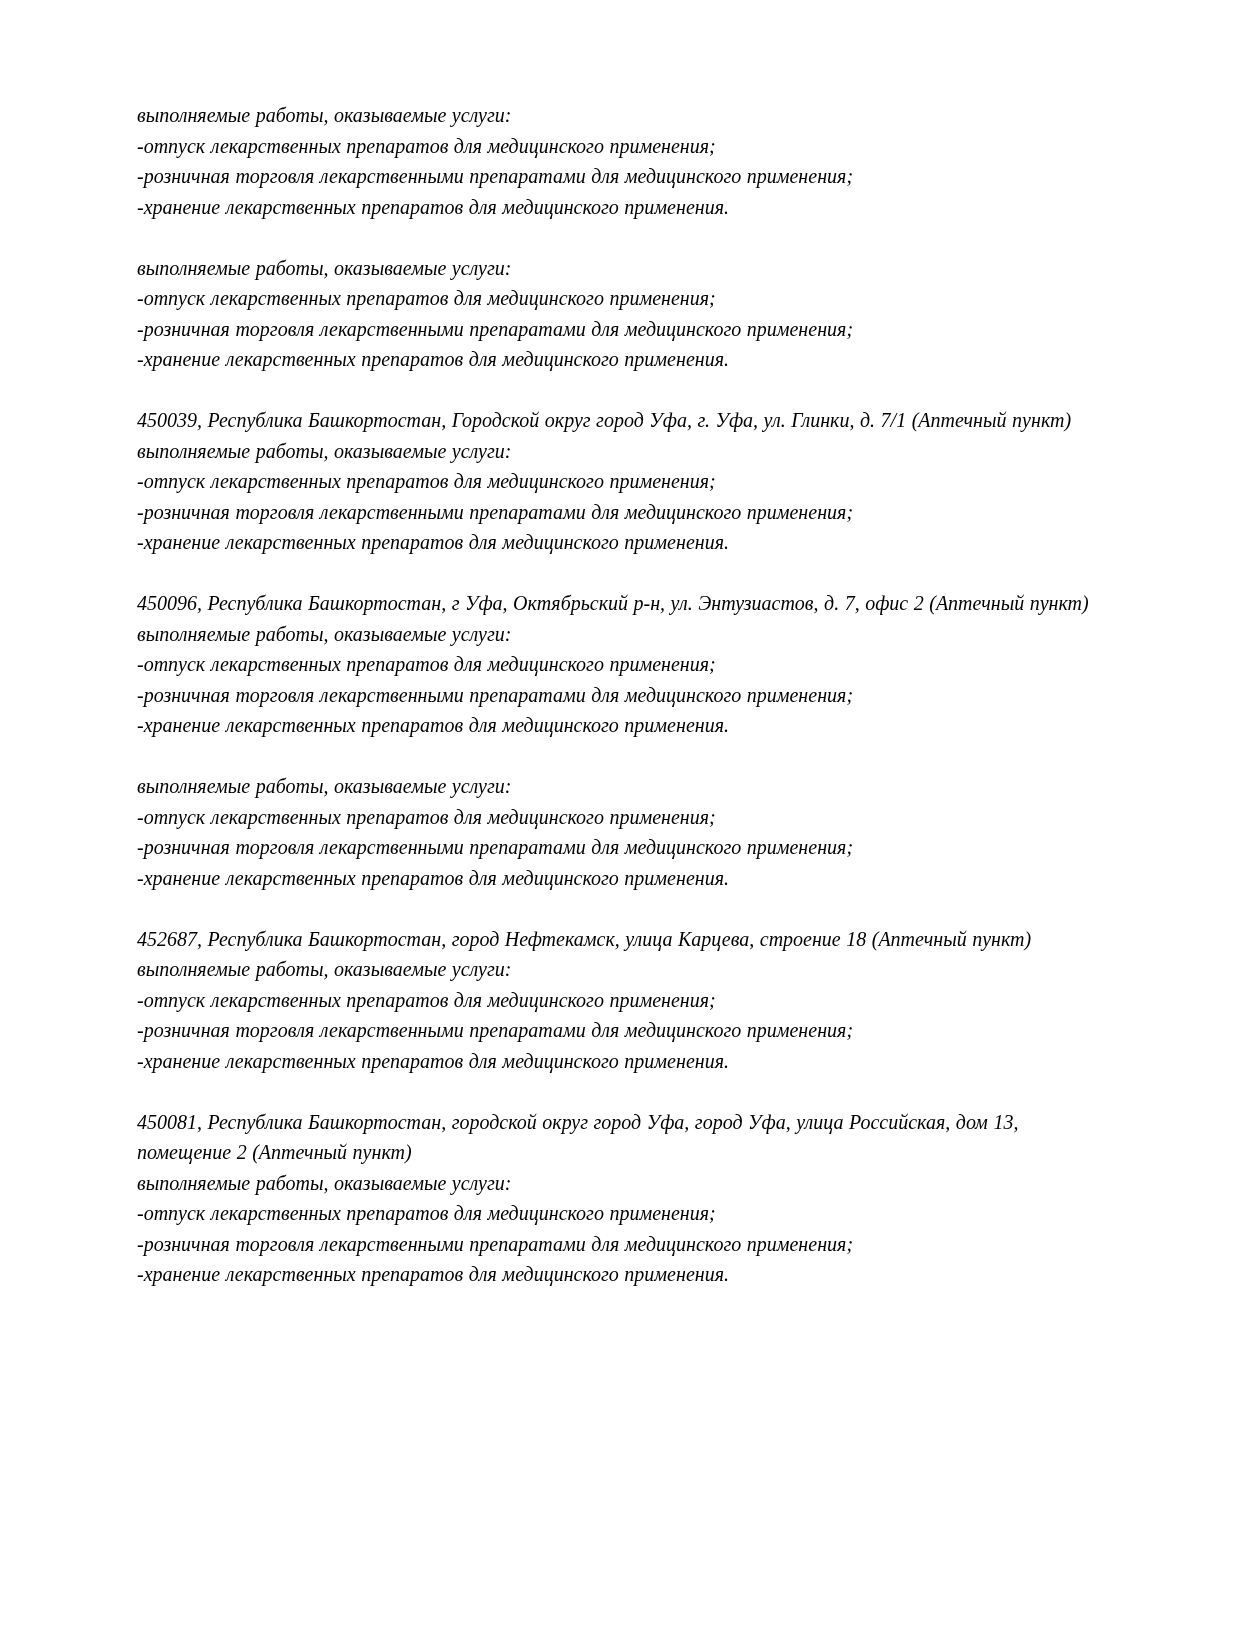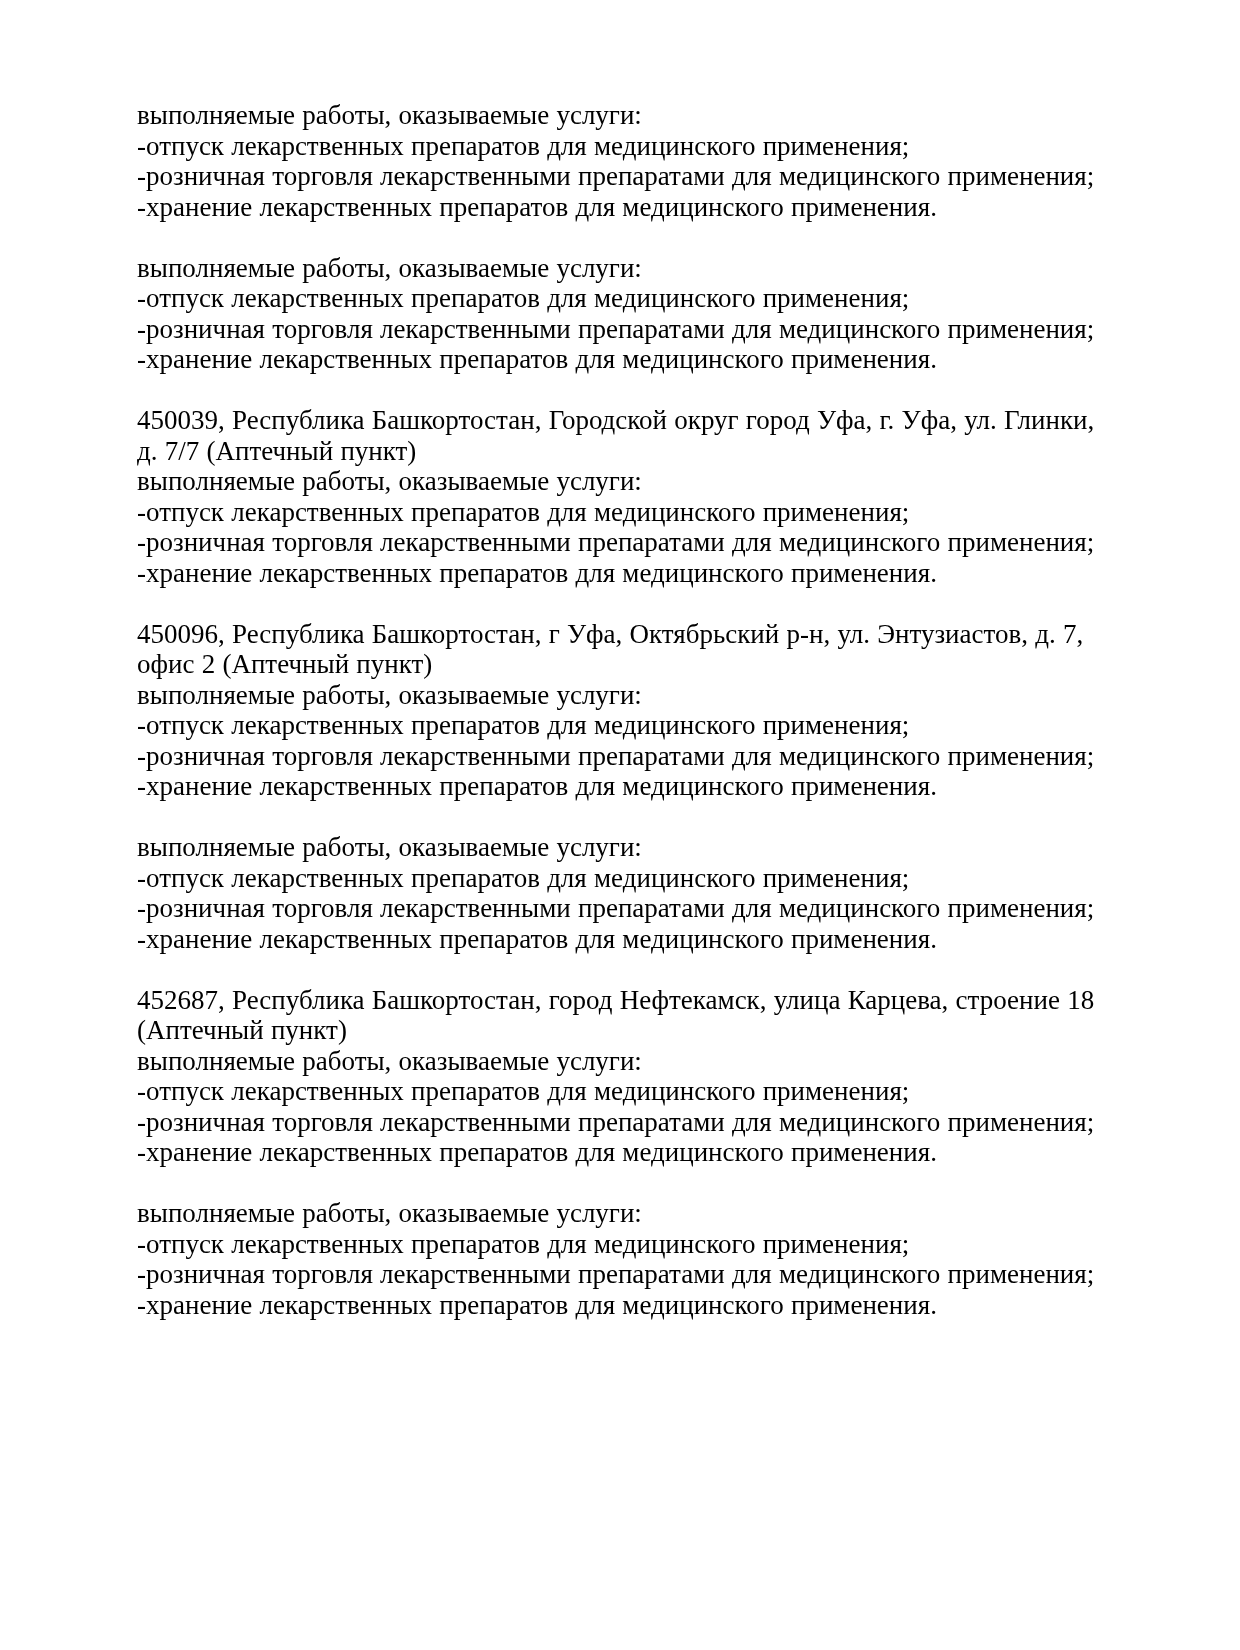--- a/index.html
+++ b/index.html
@@ -14,22 +14,23 @@
     background: #ffffff;
     overflow: hidden;
     font-family: "Liberation Serif", serif;
     color: #000000;
   }
   .content {
     position: absolute;
     top: 100px;
     left: 137px;
     width: 972px;
-    font-size: 27px;
+    font-size: 20px;
     line-height: 30.5px;
+    font-style: italic;
   }
   .entry {
     margin: 0 0 30.5px 0; 
   }
   .entry p {
     margin: 0;
     padding: 0;
     word-spacing: 0.5px;
   }
 </style>
@@ -47,21 +48,21 @@
       </section>
 
   <section class="entry">
     <p class="services-header">выполняемые работы, оказываемые услуги:</p>
   <p class="service-line">-отпуск лекарственных препаратов для медицинского применения;</p>
         <p class="service-line">-розничная торговля лекарственными препаратами для медицинского применения;</p>
         <p class="service-line">-хранение лекарственных препаратов для медицинского применения.</p>
       </section>
 
   <section class="entry">
-    <p class="address">450039, Республика Башкортостан, Городской округ город Уфа, г. Уфа, ул. Глинки, д. 7/7 (Аптечный пункт)</p>
+    <p class="address">450039, Республика Башкортостан, Городской округ город Уфа, г. Уфа, ул. Глинки, д. 7/1 (Аптечный пункт)</p>
     <p class="services-header">выполняемые работы, оказываемые услуги:</p>
   <p class="service-line">-отпуск лекарственных препаратов для медицинского применения;</p>
         <p class="service-line">-розничная торговля лекарственными препаратами для медицинского применения;</p>
         <p class="service-line">-хранение лекарственных препаратов для медицинского применения.</p>
       </section>
 
   <section class="entry">
     <p class="address">450096, Республика Башкортостан, г Уфа, Октябрьский р-н, ул. Энтузиастов, д. 7, офис 2 (Аптечный пункт)</p>
     <p class="services-header">выполняемые работы, оказываемые услуги:</p>
   <p class="service-line">-отпуск лекарственных препаратов для медицинского применения;</p>
@@ -78,19 +79,20 @@
 
   <section class="entry">
     <p class="address">452687, Республика Башкортостан, город Нефтекамск, улица Карцева, строение 18 (Аптечный пункт)</p>
     <p class="services-header">выполняемые работы, оказываемые услуги:</p>
   <p class="service-line">-отпуск лекарственных препаратов для медицинского применения;</p>
         <p class="service-line">-розничная торговля лекарственными препаратами для медицинского применения;</p>
         <p class="service-line">-хранение лекарственных препаратов для медицинского применения.</p>
       </section>
 
   <section class="entry">
+    <p class="address">450081, Республика Башкортостан, городской округ город Уфа, город Уфа, улица Российская, дом 13, помещение 2 (Аптечный пункт)</p>
     <p class="services-header">выполняемые работы, оказываемые услуги:</p>
   <p class="service-line">-отпуск лекарственных препаратов для медицинского применения;</p>
         <p class="service-line">-розничная торговля лекарственными препаратами для медицинского применения;</p>
         <p class="service-line">-хранение лекарственных препаратов для медицинского применения.</p>
       </section>
 </div>
 </div>
 
 </body></html>

